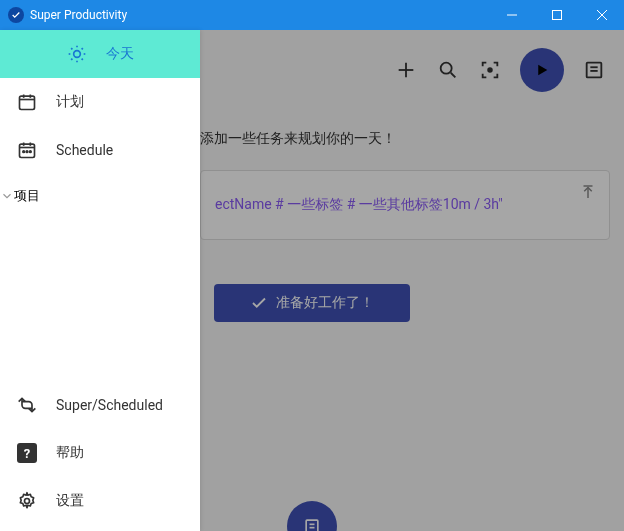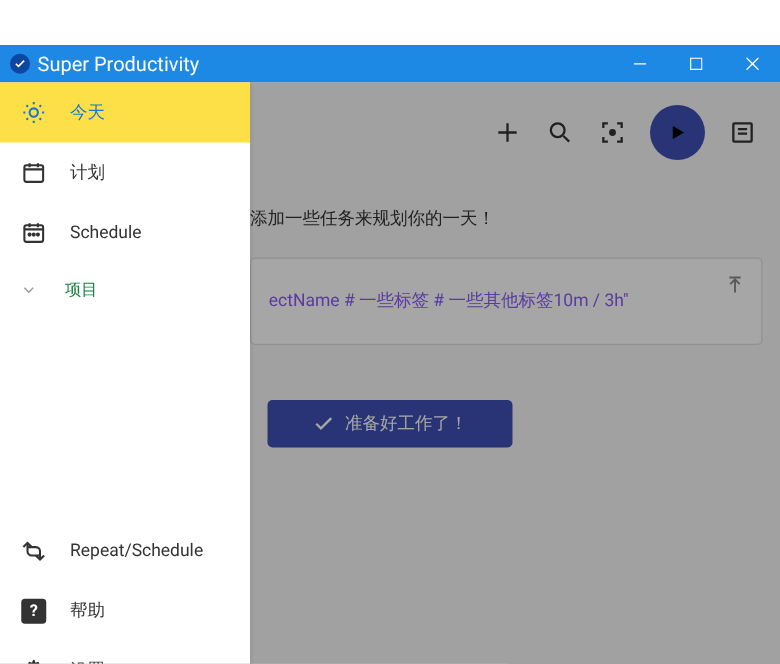--- a/index.html
+++ b/index.html
@@ -1,18 +1,18 @@
 <!DOCTYPE html>
 <html><head>
 <meta charset="utf-8">
 <style>
   * { margin: 0; padding: 0; box-sizing: border-box; }
   body { font-family: -apple-system, BlinkMacSystemFont, "Segoe UI", Roboto, sans-serif; width: 624px; height: 531px; overflow: hidden; background: #fff; }
   
-  .titlebar { height: 30px; background: #1e88e5; display: flex; align-items: center; color: #fff; font-size: 16px; margin-top: 36px; }
+  .titlebar { height: 30px; background: #1e88e5; display: flex; align-items: center; color: #fff; font-size: 12px; }
   .titlebar-icon { width: 16px; height: 16px; margin: 0 6px 0 8px; background: #0d47a1; border-radius: 50%; display: flex; align-items: center; justify-content: center; }
   .titlebar-icon svg { width: 10px; height: 10px; }
   .titlebar-title { flex: 1; }
   .win-controls { display: flex; }
   .win-btn { width: 45px; height: 30px; display: flex; align-items: center; justify-content: center; color: #fff; }
   .win-btn svg { width: 10px; height: 10px; }
   
   .app { display: flex; height: 501px; position: relative; }
   
   .main-area { position: absolute; inset: 0; background: rgba(0,0,0,0.35); }
@@ -30,23 +30,23 @@
   .input-card .sort-icon { position: absolute; right: 12px; top: 12px; color: #999; }
   
   .ready-btn { position: absolute; top: 254px; left: 50%; transform: translateX(-50%); background: #3f51b5; color: #fff; padding: 10px 36px; border-radius: 4px; display: flex; align-items: center; gap: 8px; font-size: 14px; }
   .ready-btn svg { width: 18px; height: 18px; }
   
   .fab { position: absolute; bottom: -20px; left: 50%; transform: translateX(-50%); width: 50px; height: 50px; border-radius: 50%; background: #3f51b5; display:flex; align-items:center; justify-content:center; }
 
   .sidebar { position: relative; width: 200px; background: #fff; height: 100%; z-index: 10; box-shadow: 1px 0 4px rgba(0,0,0,0.1); display: flex; flex-direction: column; }
   .sidebar-top { flex: 1; }
   .nav-item { display: flex; align-items: center; height: 48px; padding: 0 16px; font-size: 14px; color: #333; gap: 18px; }
-  .nav-item.active { color: #1976d2; background: #fde047; }
+  .nav-item.active { color: #1976d2; background: #5eead4; justify-content: center; }
   .nav-item .icon { width: 22px; height: 22px; display: flex; align-items: center; justify-content: center; }
-  .nav-section { display: flex; align-items: center; height: 44px; padding: 0 16px; font-size: 13px; color: #15803d; gap: 22px; }
+  .nav-section { display: flex; align-items: center; height: 44px; padding: 0 0; font-size: 13px; color: #000000; gap: 0; }
   .nav-section svg { width: 14px; height: 14px; }
   .sidebar-bottom { padding-bottom: 6px; }
   .help-badge { width: 20px; height: 20px; background: #333; color:#fff; border-radius:3px; display:flex; align-items:center; justify-content:center; font-weight:bold; font-size:13px; }
 </style>
 </head>
 <body>
 
 <div class="titlebar">
   <span class="titlebar-icon">
     <svg viewBox="0 0 24 24" fill="none" stroke="#fff" stroke-width="3">
@@ -194,21 +194,21 @@
     <div class="sidebar-bottom">
       <div class="nav-item">
         <span class="icon">
           <svg viewBox="0 0 24 24" width="20" height="20" fill="none" stroke="#333" stroke-width="2">
               <polyline points="2,8 6,4 10,8"></polyline>
               <polyline points="22,16 18,20 14,16"></polyline>
               <path d="M6 4v8a4 4 0 0 0 4 4h8"></path>
               <path d="M18 20v-8a4 4 0 0 0-4-4H6"></path>
             </svg>
         </span>
-        <span>Repeat/Schedule</span>
+        <span>Super/Scheduled</span>
       </div>
       <div class="nav-item">
         <span class="icon">
           <span class="help-badge">?</span>
         </span>
         <span>帮助</span>
       </div>
       <div class="nav-item">
         <span class="icon">
           <svg viewBox="0 0 24 24" width="20" height="20" fill="none" stroke="#333" stroke-width="2">

